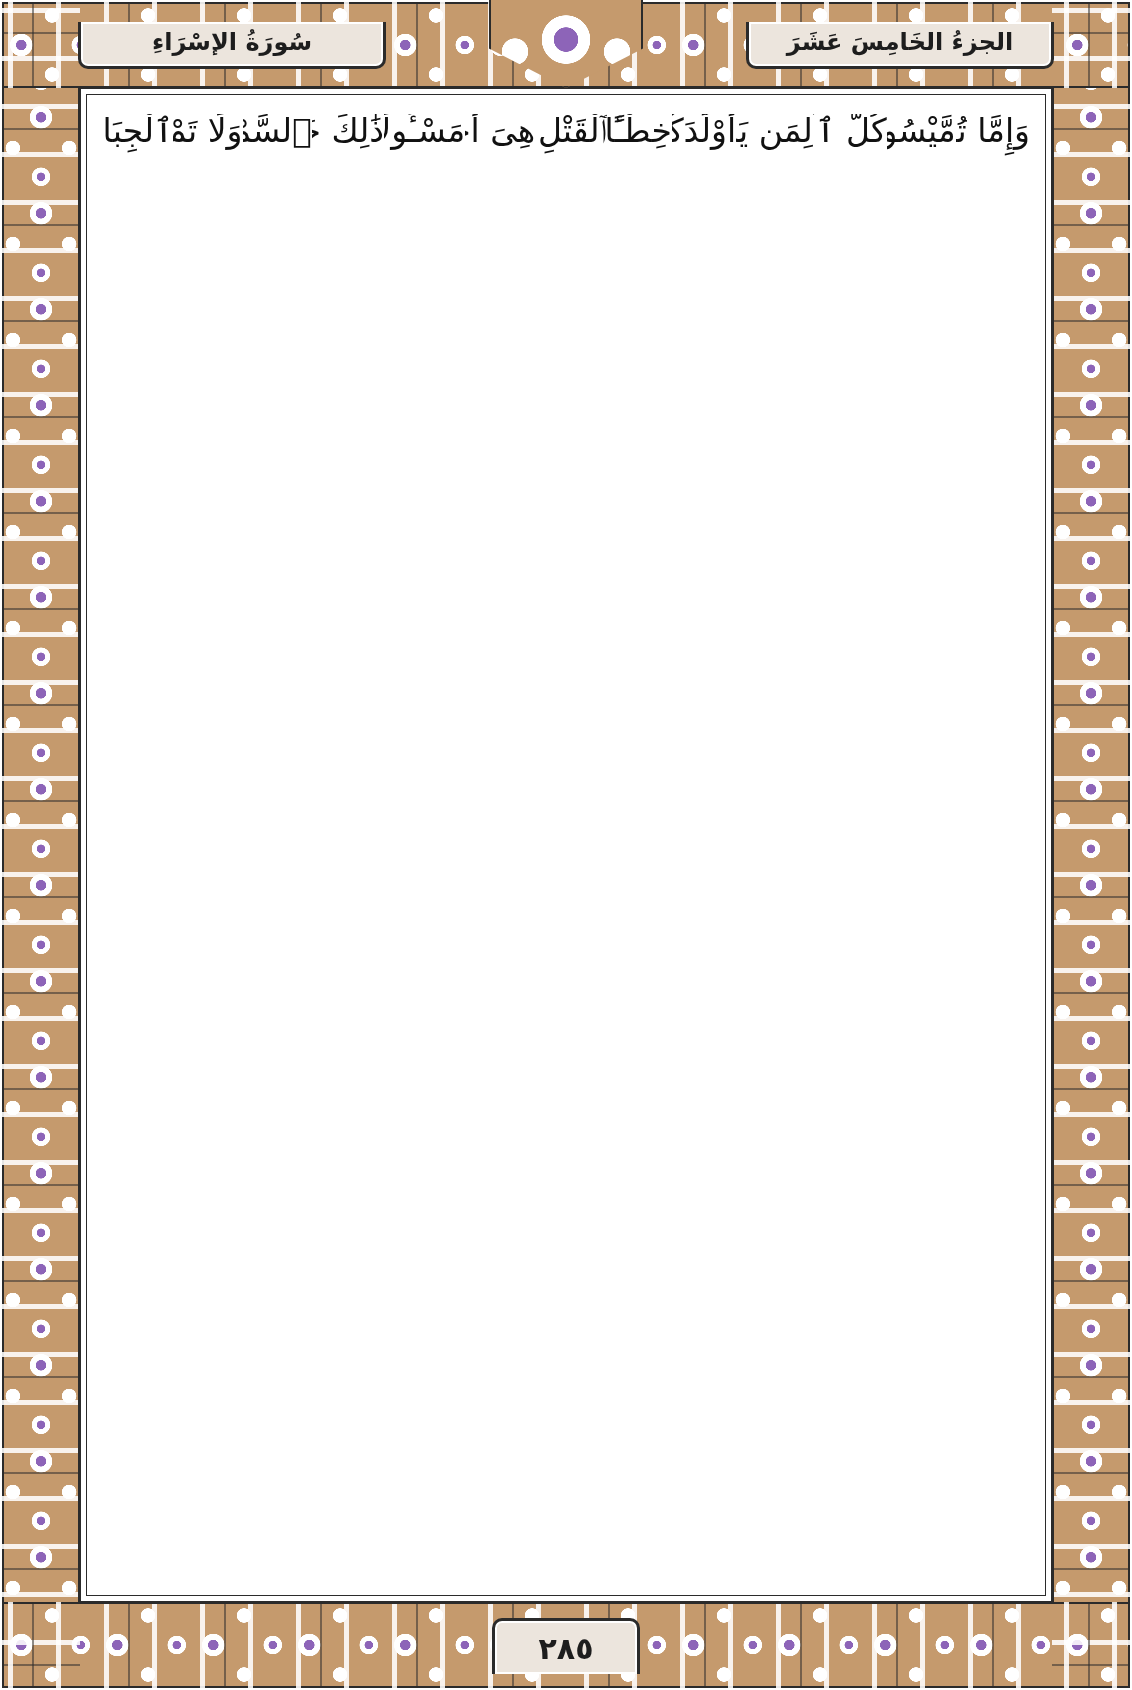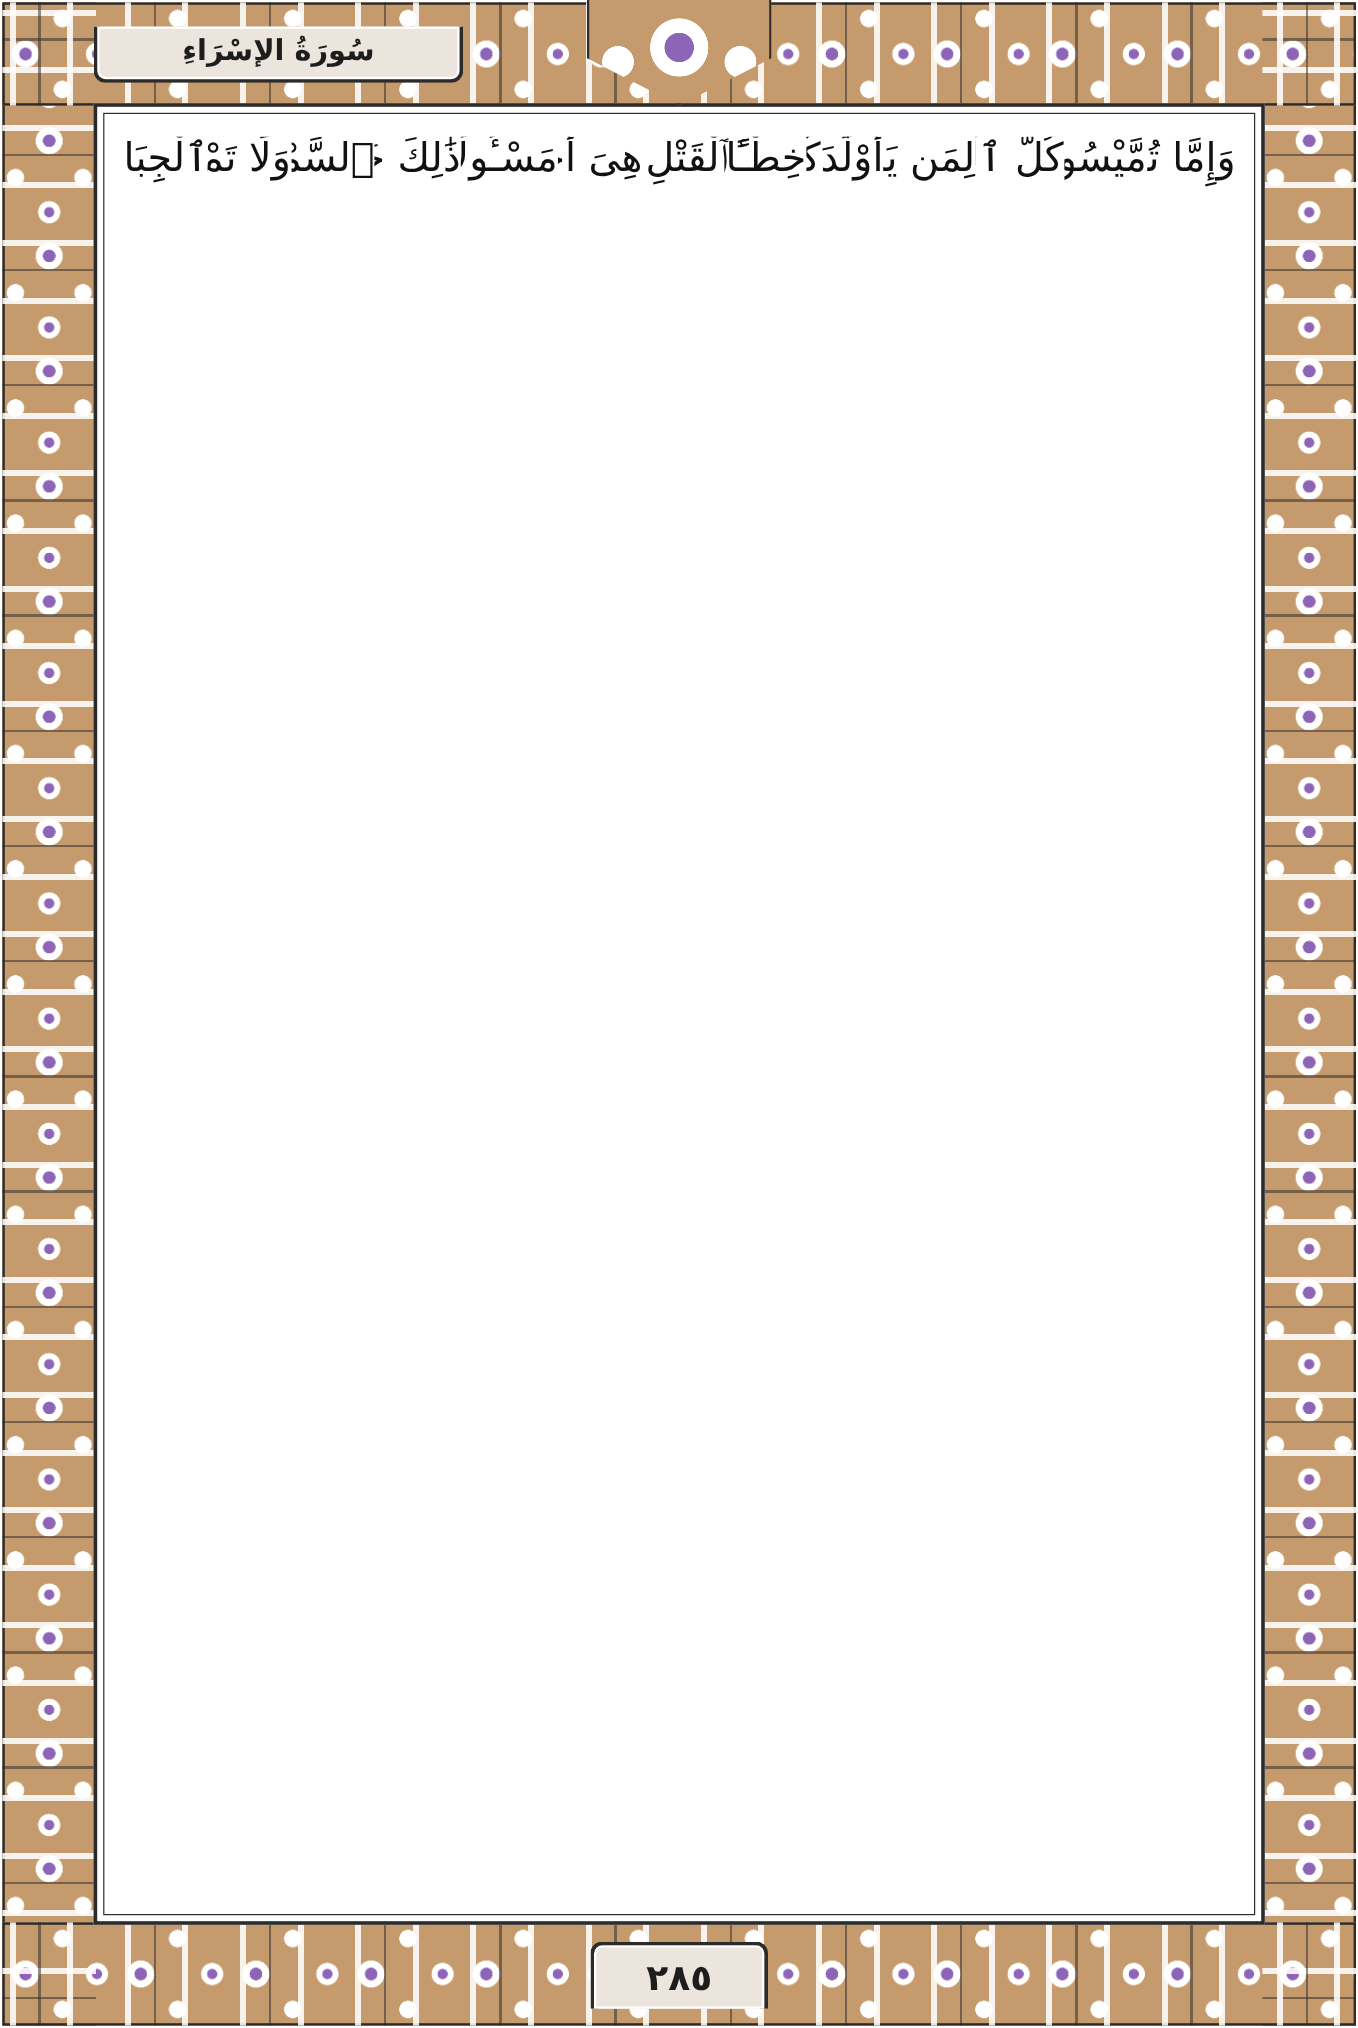--- a/index.html
+++ b/index.html
@@ -211,20 +211,23 @@
     <div class="vine vine-left"></div>
     <div class="vine vine-right"></div>
     <div class="vine vine-top"></div>
     <div class="vine vine-bot"></div>
   </div>
 
   <div class="inner-rule"></div>
   <div class="inner-rule2"></div>
 
   <div class="header-zone">
+    <div class="cartouche cart-juz">
+      <span>الجزءُ الخَامِسَ عَشَرَ</span>
+    </div>
     <div class="cartouche cart-surah">
       <span>سُورَةُ الإسْرَاءِ</span>
     </div>
   </div>
   <div class="top-medallion"></div>
 
   <div class="text-block">
     <div class="aya-line">وَإِمَّا تُعْرِضَنَّ عَنْهُمُ ٱبْتِغَآءَ رَحْمَةٍ مِّن رَّبِّكَ تَرْجُوهَا فَقُل لَّهُمْ قَوْلًا</div>
     <div class="aya-line">مَّيْسُورًا ۝20 وَلَا تَجْعَلْ يَدَكَ مَغْلُولَةً إِلَىٰ عُنُقِكَ وَلَا تَبْسُطْهَا</div>
     <div class="aya-line">كُلَّ ٱلْبَسْطِ فَتَقْعُدَ مَلُومًا مَّحْسُورًا ۝23 إِنَّ رَبَّكَ يَبْسُطُ ٱلرِّزْقَ</div>

